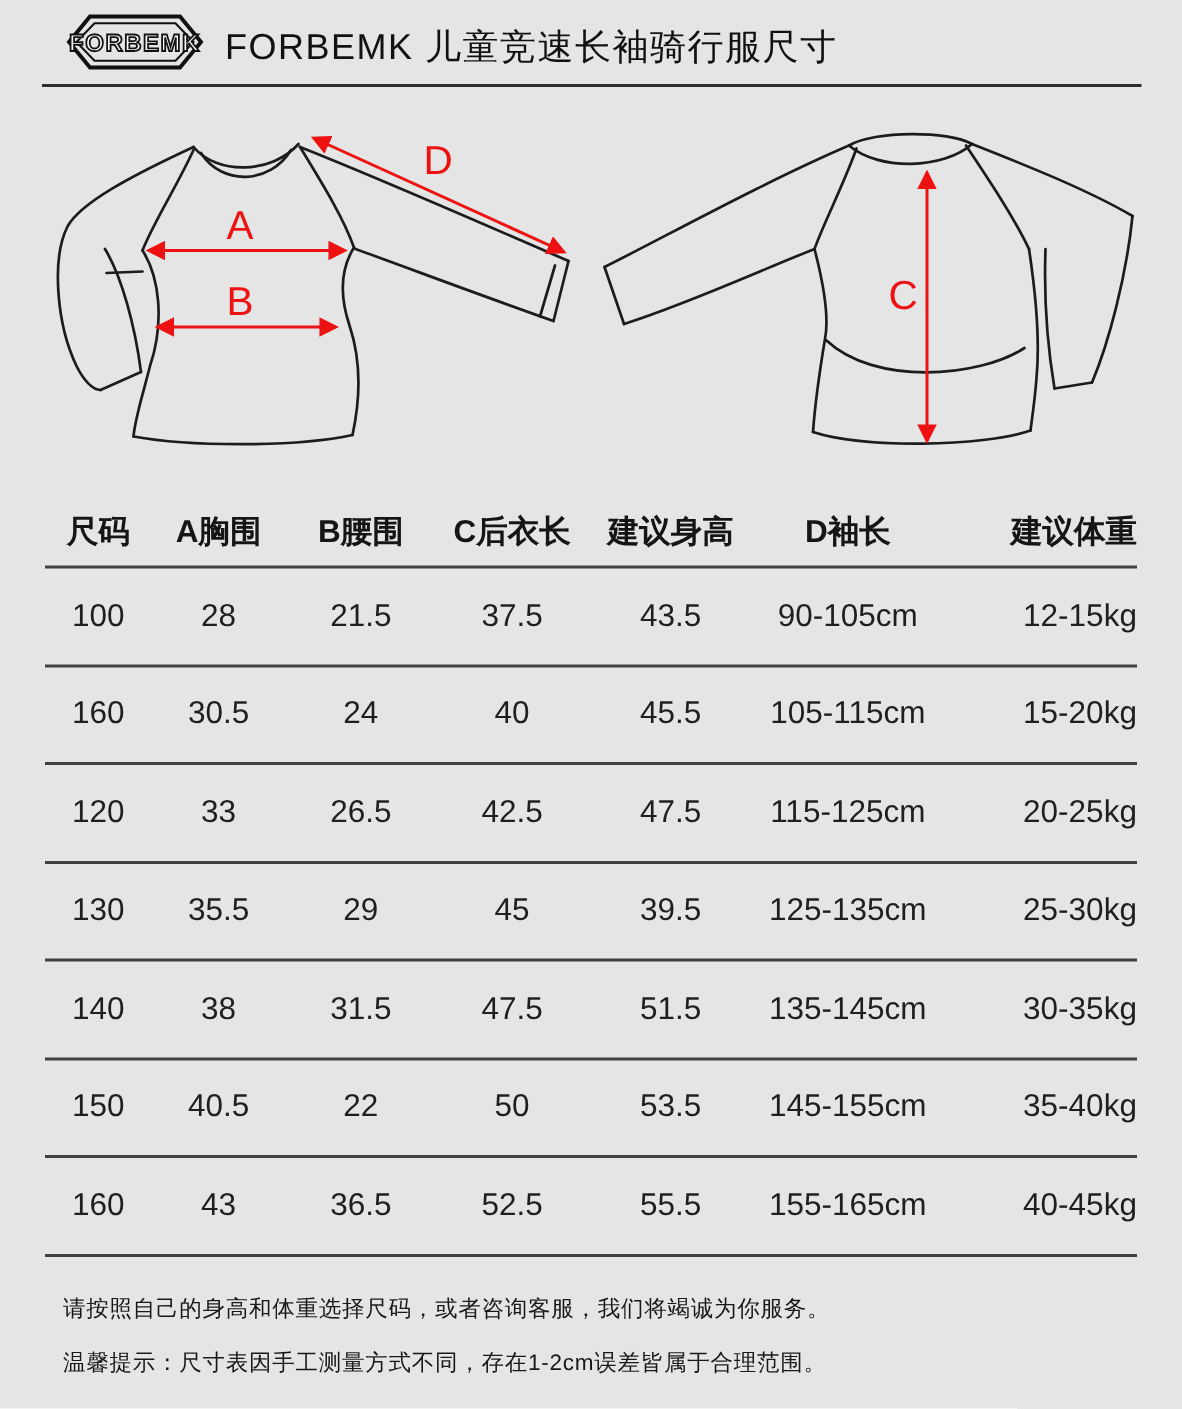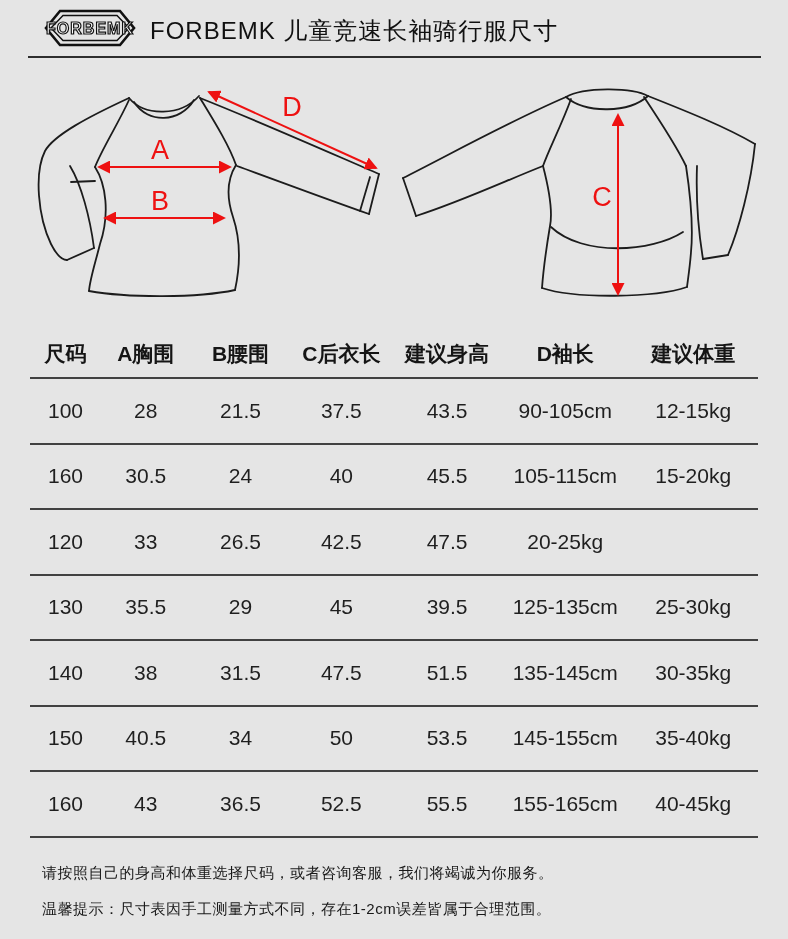--- a/index.html
+++ b/index.html
@@ -29,21 +29,21 @@
   .size-table { position:absolute; left:30px; top:330px; width:728px; font-size:21px; }
   .t-row { display:flex; align-items:center; height:63.5px; border-bottom:2px solid #414141; }
   .t-row.header { height:47px; font-weight:600; color:#151515; }
   .t-cell { text-align:center; }
   .t-cell:nth-child(1){ width:9.75%; }
   .t-cell:nth-child(2){ width:12.3%; }
   .t-cell:nth-child(3){ width:13.75%; }
   .t-cell:nth-child(4){ width:13.95%; }
   .t-cell:nth-child(5){ width:15.1%; }
   .t-cell:nth-child(6){ width:17.35%; }
-  .t-cell:nth-child(7){ width:17.8%; }
+  .t-cell:nth-child(7){ width:17.8%;text-align:right; }
   
   .footer-notes {
     position:absolute; left:42px; top:855px; font-size:15px; line-height:36px;
     color:#181818; letter-spacing:0.5px;
   }
 </style>
 </head>
 <body>
 
 <div class="page">
@@ -159,20 +159,21 @@
       <div class="t-cell">105-115cm</div>
       <div class="t-cell">15-20kg</div>
     </div>
 
     <div class="t-row">
       <div class="t-cell">120</div>
       <div class="t-cell">33</div>
       <div class="t-cell">26.5</div>
       <div class="t-cell">42.5</div>
       <div class="t-cell">47.5</div>
+      <div class="t-cell">115-125cm</div>
       <div class="t-cell">20-25kg</div>
     </div>
 
     <div class="t-row">
       <div class="t-cell">130</div>
       <div class="t-cell">35.5</div>
       <div class="t-cell">29</div>
       <div class="t-cell">45</div>
       <div class="t-cell">39.5</div>
       <div class="t-cell">125-135cm</div>
@@ -185,21 +186,21 @@
       <div class="t-cell">31.5</div>
       <div class="t-cell">47.5</div>
       <div class="t-cell">51.5</div>
       <div class="t-cell">135-145cm</div>
       <div class="t-cell">30-35kg</div>
     </div>
 
     <div class="t-row">
       <div class="t-cell">150</div>
       <div class="t-cell">40.5</div>
-      <div class="t-cell">34</div>
+      <div class="t-cell">22</div>
       <div class="t-cell">50</div>
       <div class="t-cell">53.5</div>
       <div class="t-cell">145-155cm</div>
       <div class="t-cell">35-40kg</div>
     </div>
 
     <div class="t-row">
       <div class="t-cell">160</div>
       <div class="t-cell">43</div>
       <div class="t-cell">36.5</div>

